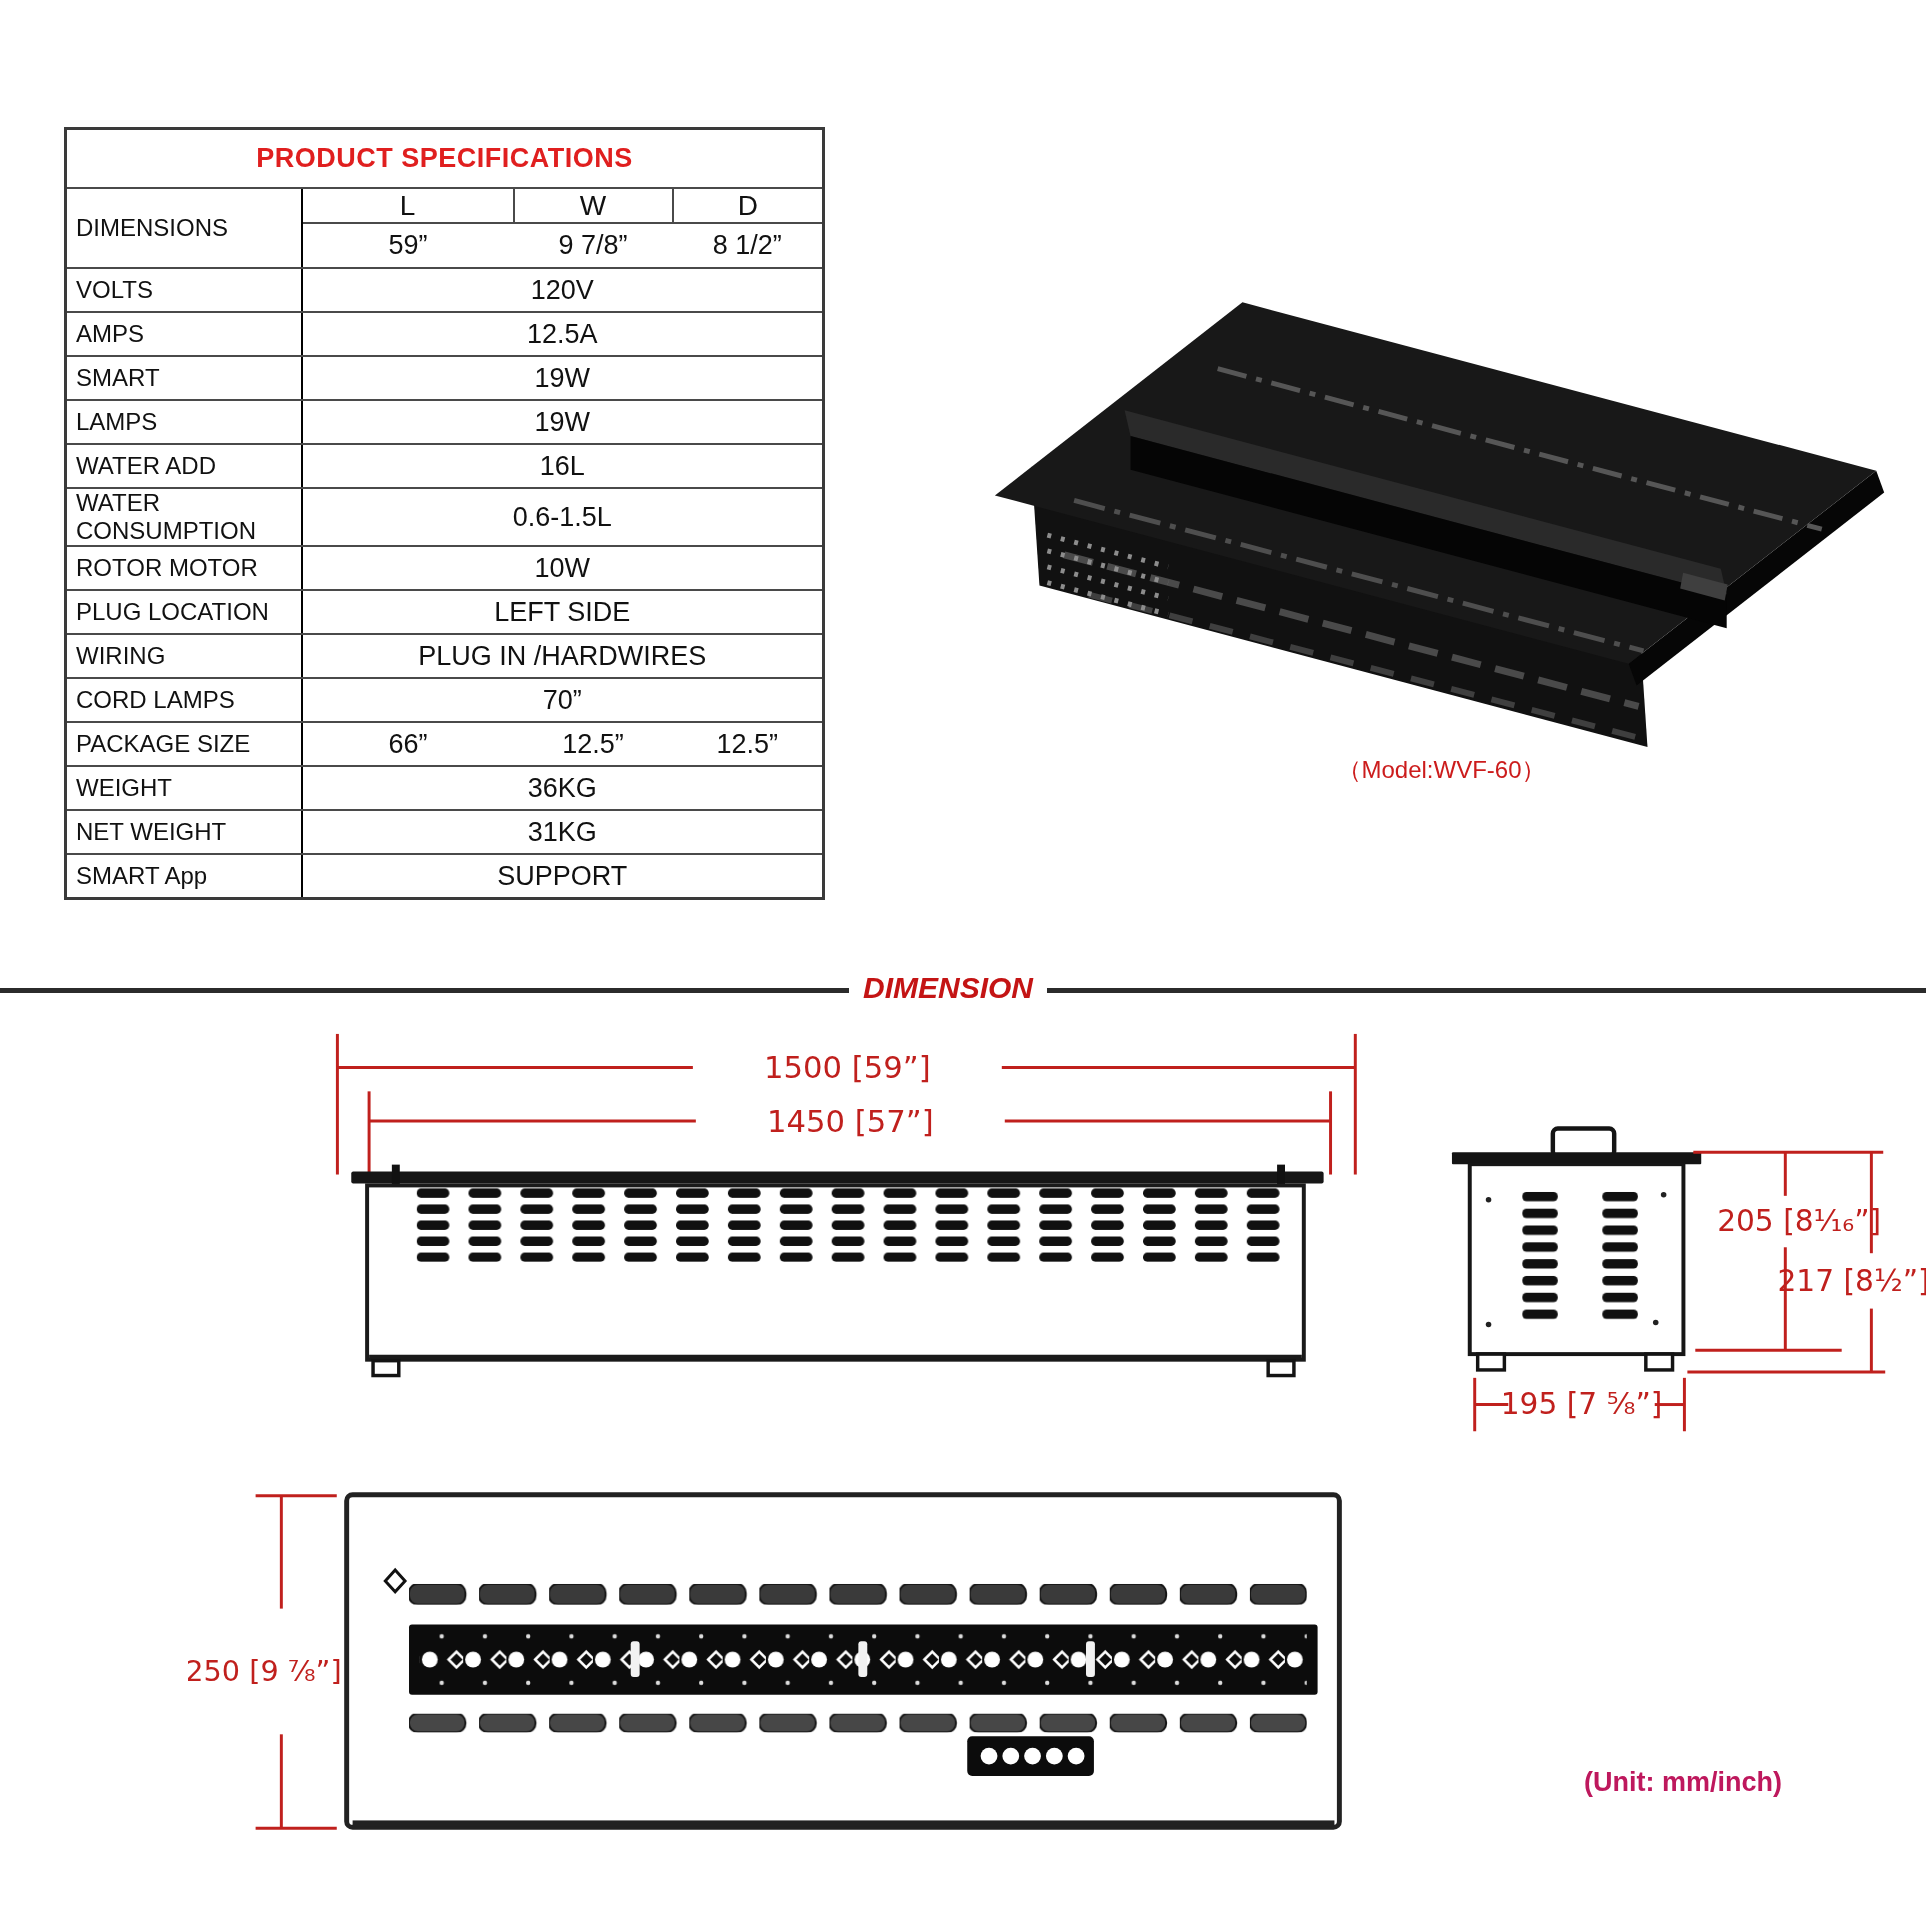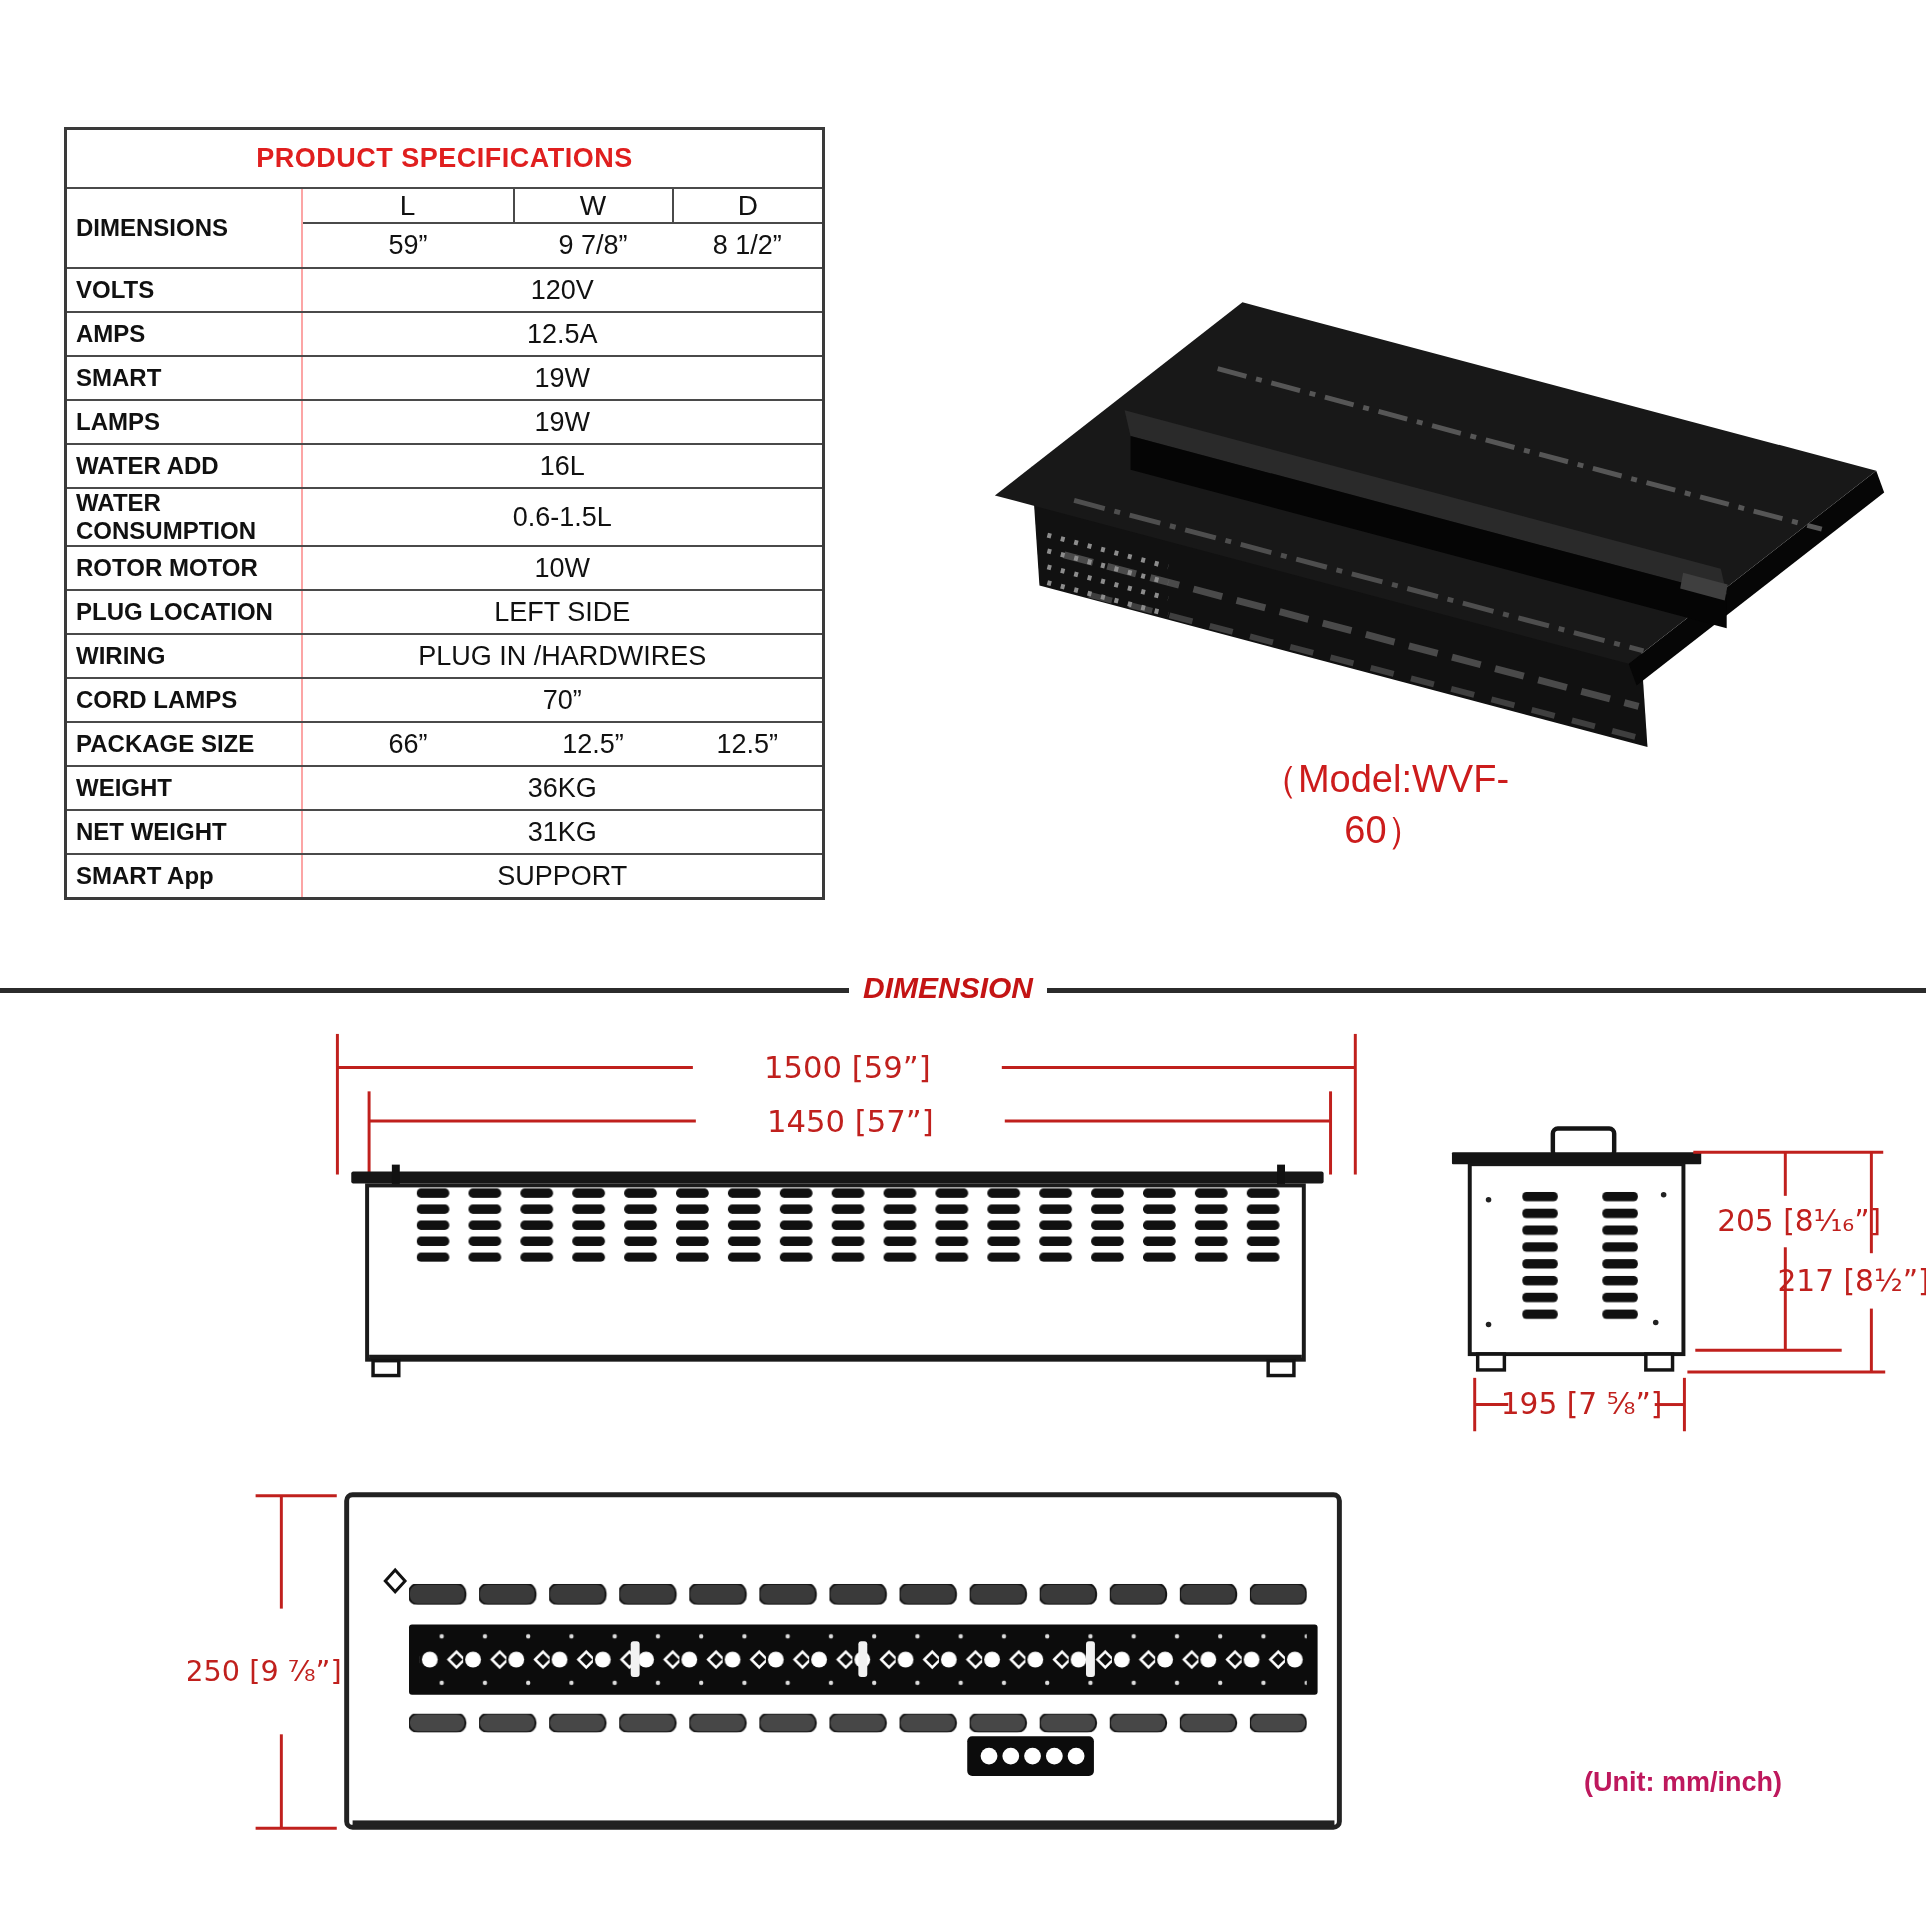--- a/index.html
+++ b/index.html
@@ -4,37 +4,37 @@
 <style>
   html,body{margin:0;padding:0;background:#ffffff;}
   #page{position:relative;width:1927px;height:1927px;background:#fff;overflow:hidden;
         font-family:"Liberation Sans",sans-serif;color:#111;}
   
   #spec-table{position:absolute;left:64px;top:127px;width:758px;border-collapse:collapse;
               table-layout:fixed;background:#fff;border-radius:19px;}
   #spec-table, #spec-table td{border:2px solid #4a4a4a;}
   #spec-table{border:3px solid #3a3a3a;}
   #spec-table td{padding:0;vertical-align:middle;font-size:27px;}
-  #spec-table td.lbl{font-weight:bold;font-size:24px;padding-left:9px;text-align:left;
-                     border-right:2px solid #fca5a5;}
+  #spec-table td.lbl{font-weight:normal;font-size:24px;padding-left:9px;text-align:left;
+                     border-right:2px solid #000000;}
   #spec-table td.val,#spec-table td.cv,#spec-table td.ch{text-align:center;border-left:none;border-right:none;}
   #spec-table td.ch{border-left:2px solid #4a4a4a;font-size:28px;height:33px;border-bottom:2px solid #4a4a4a;}
   #spec-table td.ch.first{border-left:none;}
   #spec-table tr.tr-title td{border-bottom:2px solid #4a4a4a;}
   #title-cell{height:57px;text-align:center;font-weight:bold;font-size:31px;color:#e01f1f;
               letter-spacing:0.5px;}
   .h42{height:42px;}
   .h43{height:43px;}
   
   .rule{position:absolute;height:5px;background:#2b2b2b;}
   #dim-heading{position:absolute;left:849px;top:971px;width:198px;text-align:center;
                font-weight:bold;font-size:30px;color:#c41414;font-style:italic;}
   
-  #model-caption{position:absolute;left:1226px;top:754px;width:317px;text-align:center;
-                 font-size:38px;color:#cc1c1c;}
+  #model-caption{position:absolute;left:1283px;top:754px;width:317px;text-align:center;
+                 font-size:24px;color:#cc1c1c;}
   #unit-note{position:absolute;left:1564px;top:1767px;width:238px;text-align:center;
              font-weight:bold;font-size:27px;color:#be185d;}
   
   .panel{position:absolute;}
   text.dim{font-family:"DejaVu Sans",sans-serif;font-size:30px;fill:#c0201d;}
   text.dim-big{font-family:"DejaVu Sans",sans-serif;font-size:31px;fill:#c0201d;}
 </style>
 </head>
 <body>
 

